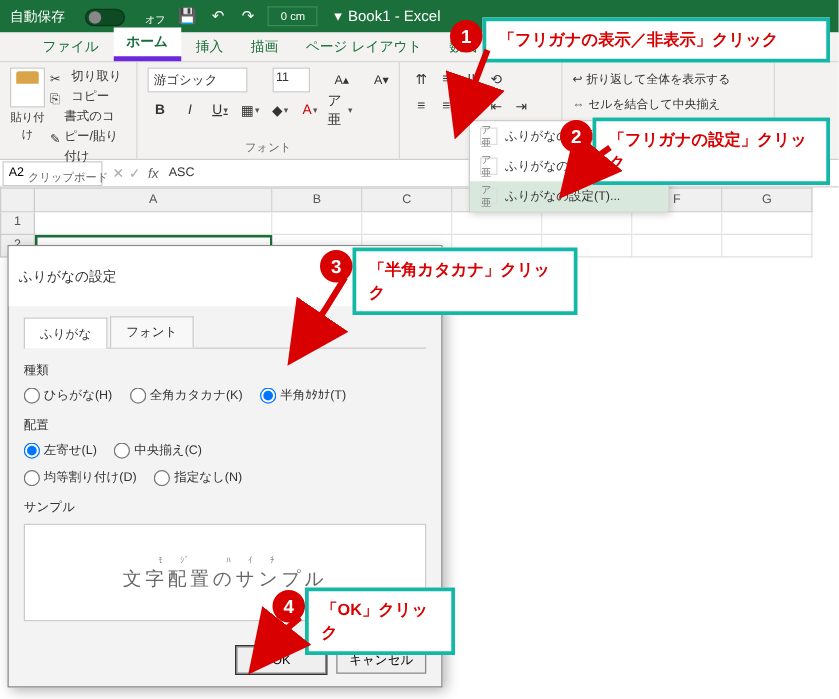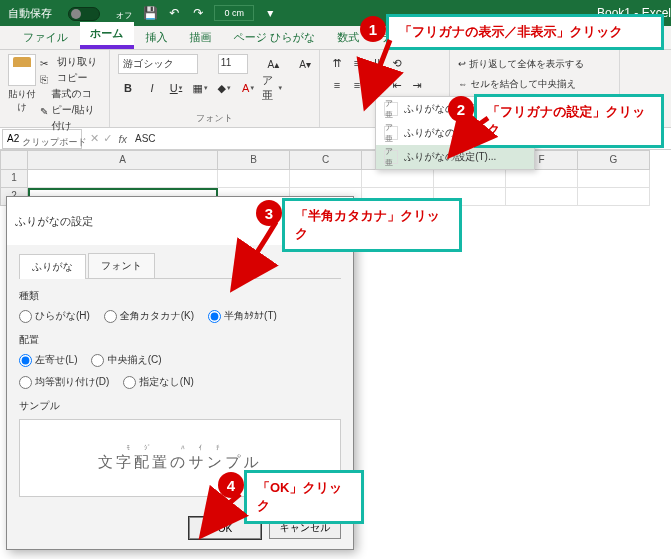--- a/index.html
+++ b/index.html
@@ -3,22 +3,22 @@
 <meta charset="utf-8">
 <style>
 *{box-sizing:border-box;margin:0;padding:0;font-family:"Meiryo UI","Yu Gothic UI",sans-serif}
 body{background:#fff;width:671px;height:559px;position:relative;font-size:11px;color:#333;overflow:hidden}
 .titlebar{height:26px;background:linear-gradient(#1b6f3a,#1b6f3a);display:flex;align-items:center;color:#fff;font-size:11px}
 .titlebar .autosave{margin-left:8px;display:flex;align-items:flex-end;gap:16px}
 .pill{width:32px;height:14px;border-radius:7px;background:#0e4a23;border:1px solid #0a3518;position:relative}
 .pill:after{content:"";position:absolute;width:10px;height:10px;border-radius:50%;background:#888;left:2px;top:1px}
 .qat{display:flex;gap:8px;margin-left:10px;align-items:center}
 .qat .qi{width:16px;height:16px;display:flex;align-items:center;justify-content:center;color:#fff;font-size:12px}
-.title-center{flex:1;text-align:right;color:#fff;font-size:12px}
-.ribbon-tabs{height:24px;background:#f3f2f1;display:flex;align-items:flex-end;padding-left:13px;gap:2px;border-bottom:1px solid #d0d0d0}
+.title-center{flex:1;text-align:left;color:#fff;font-size:12px}
+.ribbon-tabs{height:24px;background:#f3f2f1;display:flex;align-items:flex-end;padding-left:24px;gap:2px;border-bottom:1px solid #d0d0d0}
 .ribbon-tabs .tab{padding:4px 10px;font-size:11px;color:#1b6f3a;cursor:pointer}
 .ribbon-tabs .tab.active{background:#fff;color:#1b6f3a;font-weight:bold;border-bottom:4px solid #6d28d9}
 .ribbon{height:78px;background:#f3f2f1;border-bottom:1px solid #d0d0d0;display:flex;position:relative}
 .group{border-right:1px solid #d8d8d8;padding:4px 8px 2px;display:flex;flex-direction:column;justify-content:space-between}
 .group-label{font-size:9px;color:#666;text-align:center;padding-top:2px}
 .clip{width:110px}
 .clip-body{display:flex;gap:4px}
 .paste{width:32px;text-align:center;font-size:9px}
 .paste-icon{width:28px;height:32px;background:#fff;border:1px solid #ccc;margin:0 auto 2px;position:relative}
 .paste-icon:before{content:"";position:absolute;left:4px;top:2px;width:18px;height:10px;background:#d9a44a;border-radius:2px 2px 0 0}
@@ -90,21 +90,21 @@
     <span class="qi">▾</span>
   </div>
   <div class="title-center">Book1 - Excel</div>
 </div>
 
 <div class="ribbon-tabs">
   <div class="tab">ファイル</div>
   <div class="tab active">ホーム</div>
   <div class="tab">挿入</div>
   <div class="tab">描画</div>
-  <div class="tab">ページ ひらがな</div>
+  <div class="tab">ページ レイアウト</div>
   <div class="tab">数式</div>
   <div class="tab">データ</div>
 </div>
 
 <div class="ribbon">
   <div class="group clip">
     <div class="clip-body">
       <div class="paste">
         <div class="paste-icon"></div>
         <div>貼り付け</div>

